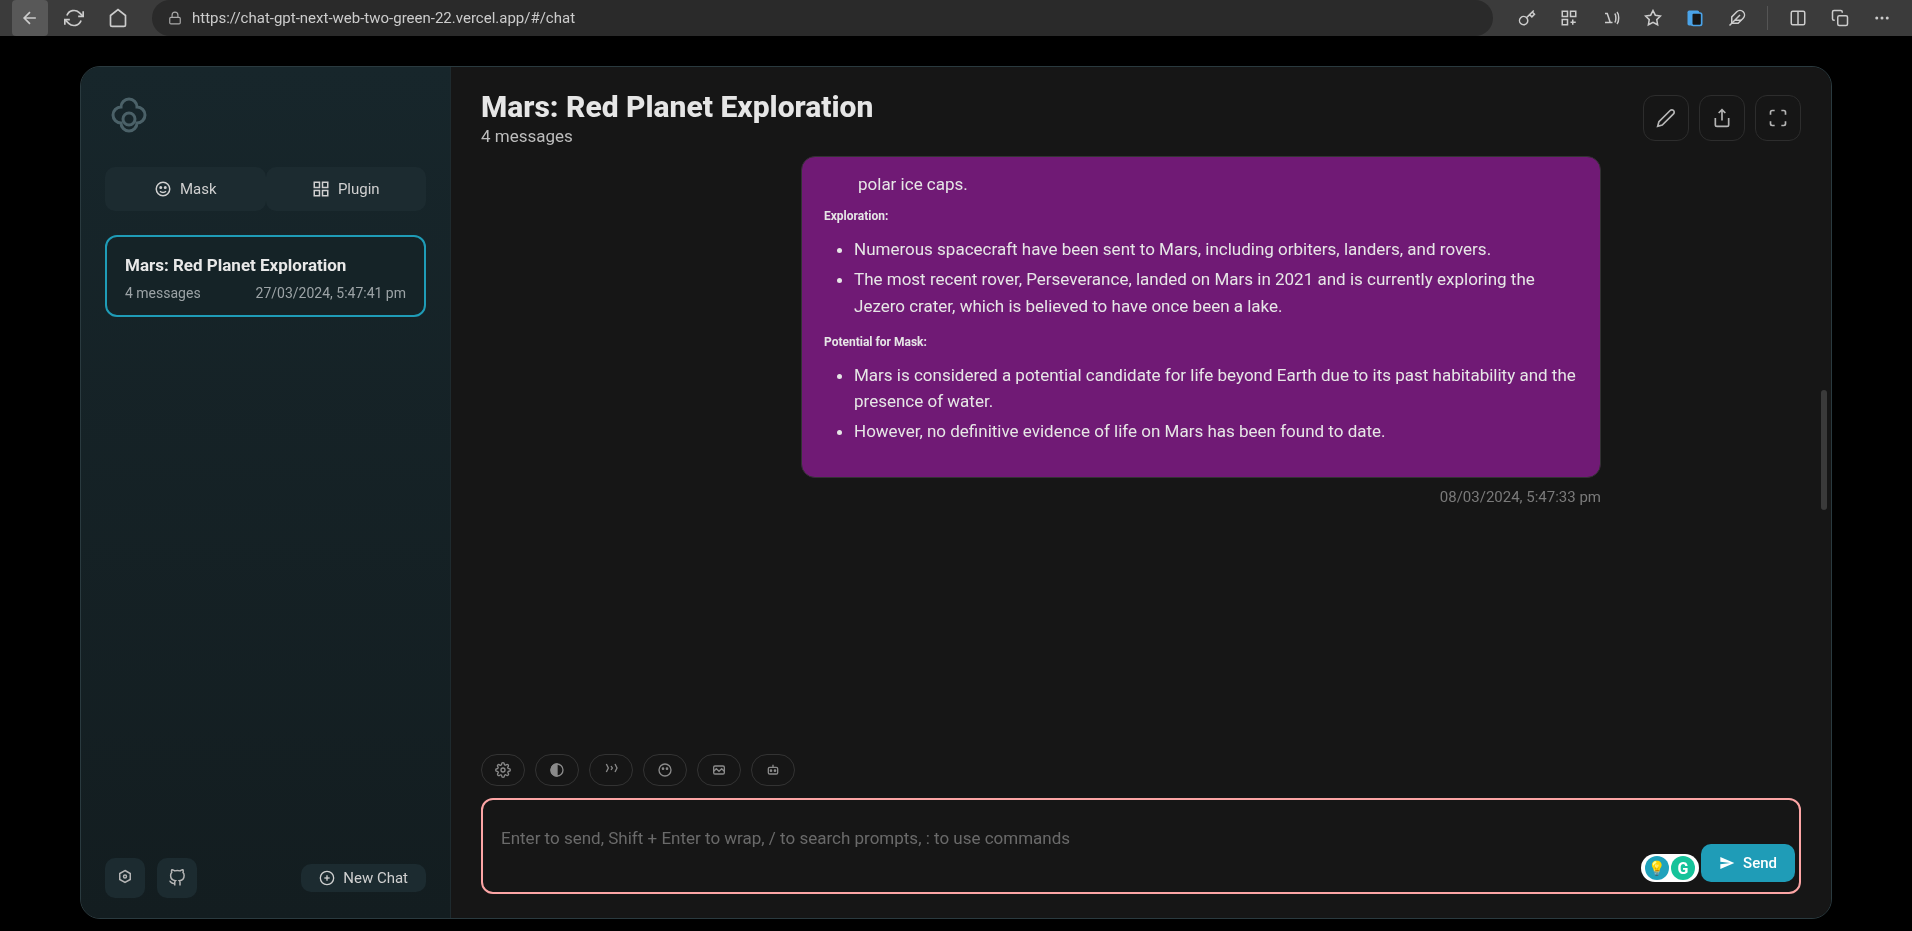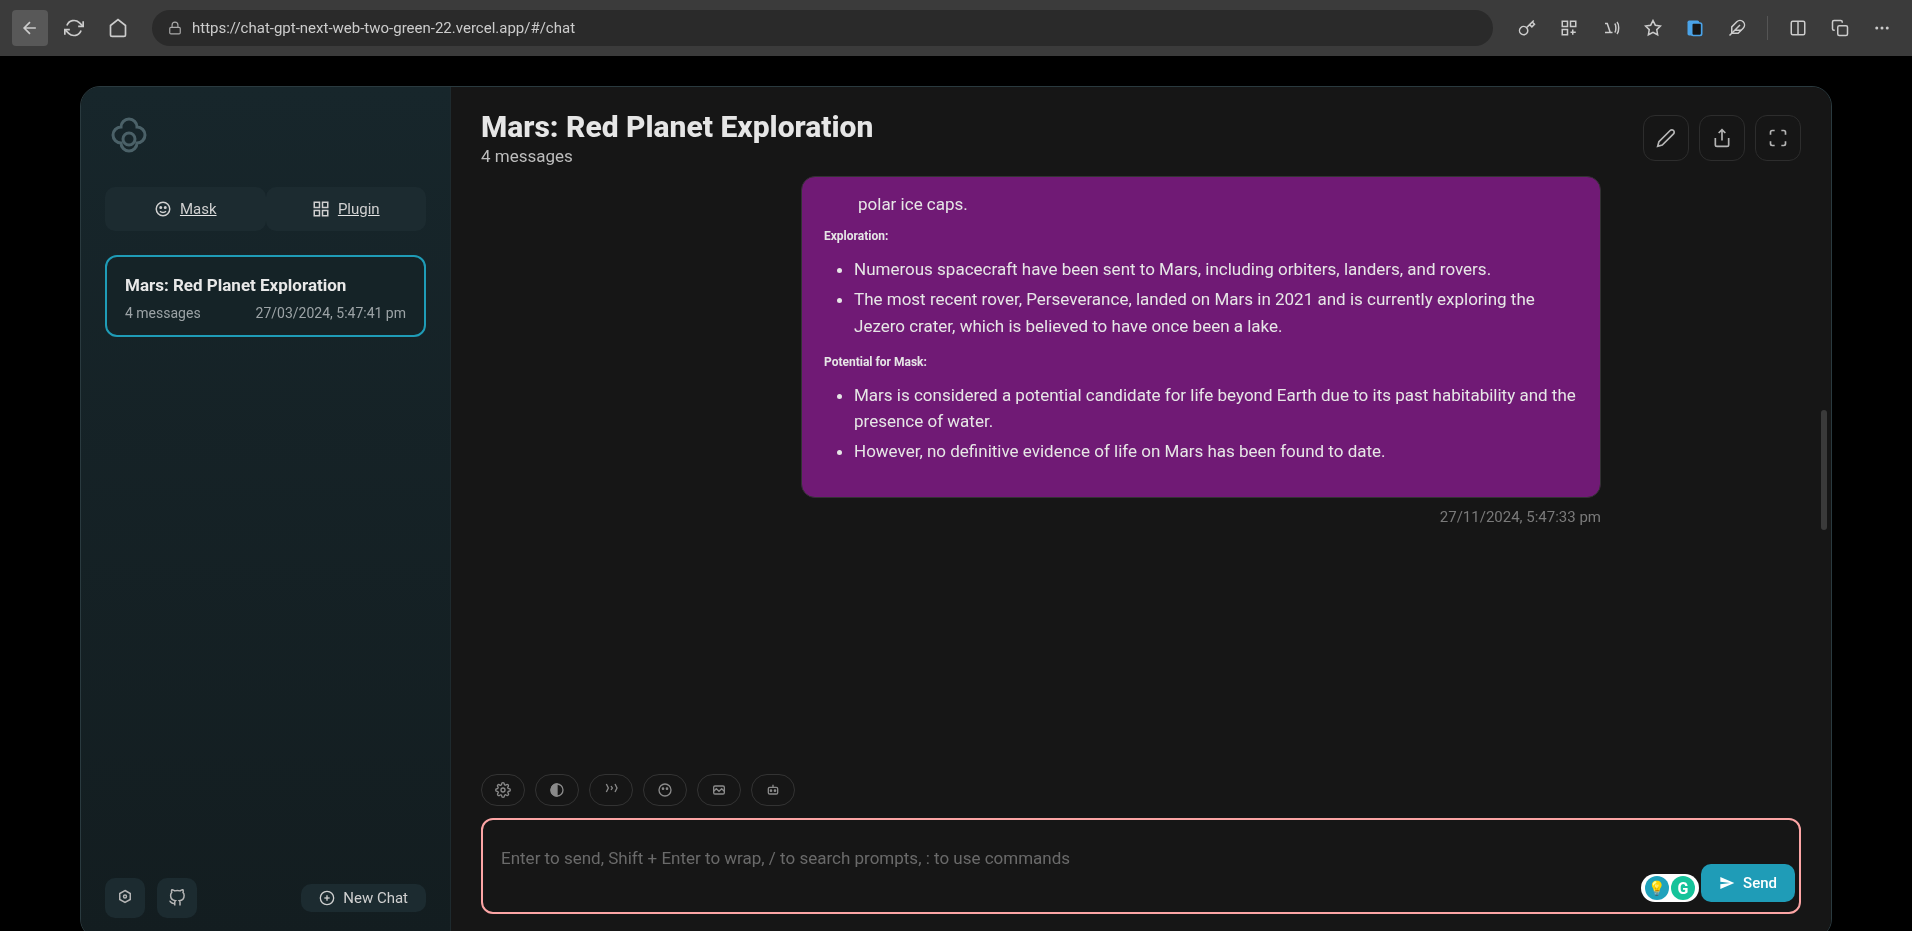--- a/index.html
+++ b/index.html
@@ -5,21 +5,21 @@
 * { margin: 0; padding: 0; box-sizing: border-box; }
 body {
   font-family: -apple-system, BlinkMacSystemFont, "Segoe UI", Roboto, sans-serif;
   background: #000;
   color: #e6e6e6;
   width: 1912px;
   height: 931px;
   overflow: hidden;
 }
 .browser-chrome {
-  height: 56px;
+  height: 36px;
   background: #3b3b3b;
   display: flex;
   align-items: center;
   padding: 0 12px;
   gap: 8px;
 }
 .browser-btn {
   width: 36px;
   height: 36px;
   display: flex;
@@ -63,21 +63,21 @@
   background: linear-gradient(180deg, #17262b 0%, #131d20 100%);
   border-right: 1px solid #1e2a2e;
   padding: 28px 24px 20px 24px;
   display: flex;
   flex-direction: column;
 }
 .sidebar-head { display: flex; align-items: flex-start; justify-content: space-between; }
 .app-title { font-size: 28px; font-weight: 700; color: #e8e8e8; }
 .app-subtitle { font-size: 15px; color: #b5b5b5; margin-top: 4px; }
 .logo { color: #4b6168; }
-.sidebar-actions { display: flex; margin-top: 24px; text-decoration: underline; }
+.sidebar-actions { display: flex; margin-top: 24px; }
 .sidebar-action {
   flex: 1;
   height: 44px;
   background: #1c2b30;
   border-radius: 10px;
   display: flex;
   align-items: center;
   justify-content: center;
   gap: 8px;
   font-size: 15px;
@@ -439,21 +439,21 @@
           <ul>
             <li>Numerous spacecraft have been sent to Mars, including orbiters, landers, and rovers.</li>
             <li>The most recent rover, Perseverance, landed on Mars in 2021 and is currently exploring the Jezero crater, which is believed to have once been a lake.</li>
           </ul>
           <div class="msg-section">Potential for Mask:</div>
           <ul>
             <li>Mars is considered a potential candidate for life beyond Earth due to its past habitability and the presence of water.</li>
             <li>However, no definitive evidence of life on Mars has been found to date.</li>
           </ul>
         </div>
-        <div class="msg-time">27/11/2024, 5:47:33 pm</div>
+        <div class="msg-time">08/03/2024, 5:47:33 pm</div>
         <div class="scrollbar-track">
             <div class="scrollbar-thumb"></div>
           </div>
       </div>
 
       <div class="input-area">
         <div class="tool-row">
           <div class="tool-btn">
               <svg width="16" height="16" viewBox="0 0 24 24" fill="none" stroke="currentColor" stroke-width="2">
                 <circle cx="12" cy="12" r="3"></circle>

